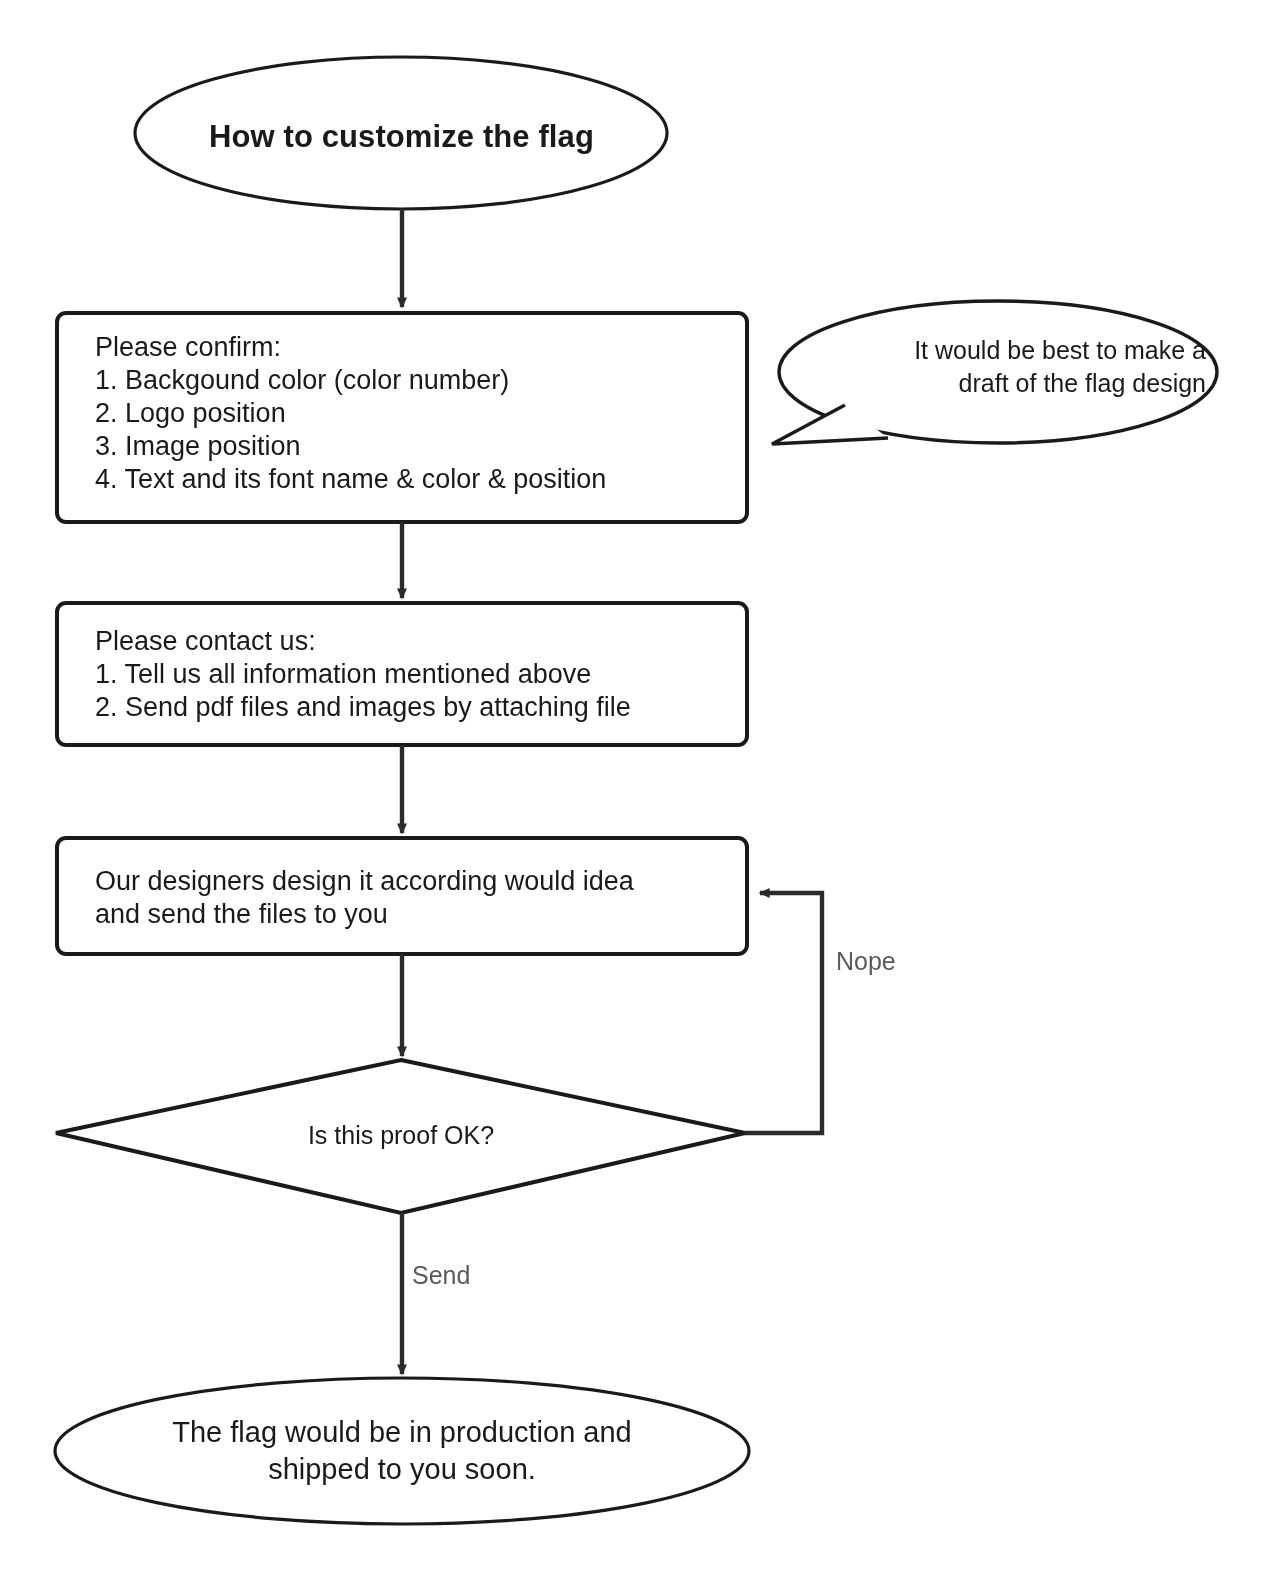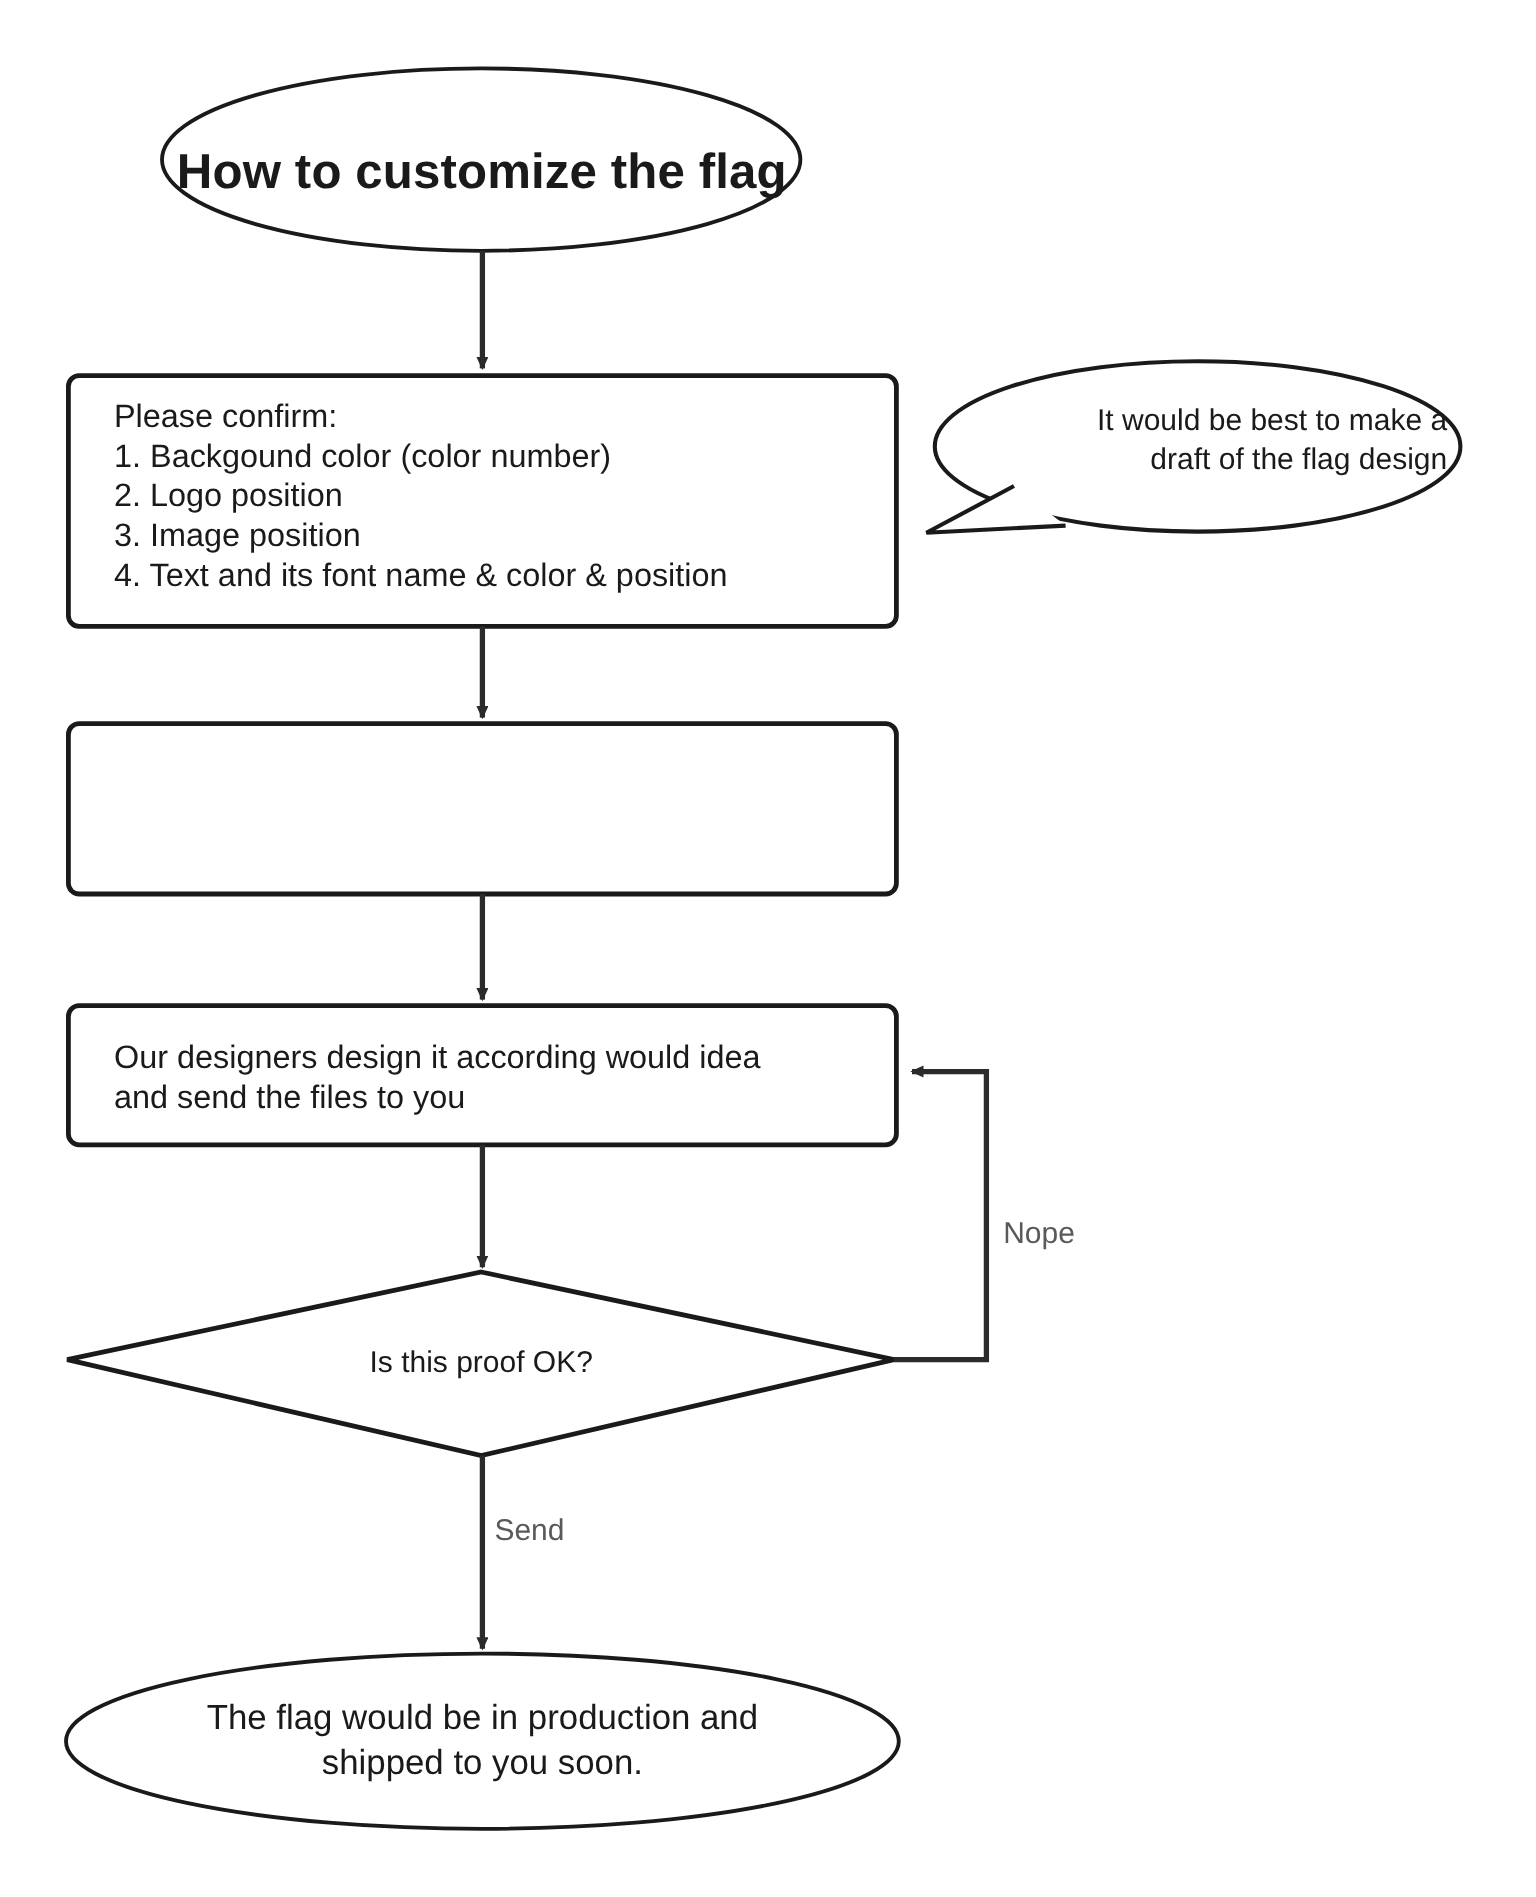--- a/index.html
+++ b/index.html
@@ -26,21 +26,21 @@
   }
   .node-text {
     position: absolute;
     color: #1a1a1a;
     font-family: "Liberation Sans", sans-serif;
     line-height: 1.22;
     white-space: pre;
     pointer-events: none;
   }
   .start-label {
-    font-size: 41px;
+    font-size: 31px;
     font-weight: bold;
     text-align: center;
     letter-spacing: 0.1px;
   }
   .box-label {
     font-size: 27px;
     text-align: left;
     margin-left: 16px;
   }
   .diamond-label {
@@ -106,29 +106,32 @@
   </svg>
 
   <div class="node-text start-label" style="left:135px; top:118px; width:533px;">How to customize the flag</div>
 
   <div class="node-text box-label" style="left:79px; top:331px; width:660px;"><span>Please confirm:</span>
 <span>1. Backgound color (color number)</span>
 <span>2. Logo position</span>
 <span>3. Image position</span>
 <span>4. Text and its font name &amp; color &amp; position</span></div>
 
+  <div class="node-text box-label" style="left:79px; top:625px; width:660px;"><span>Please contact us:</span>
+<span>1. Tell us all information mentioned above</span>
+<span>2. Send pdf files and images by attaching file</span></div>
 
   <div class="node-text box-label" style="left:79px; top:865px; width:660px;"><span>Our designers design it according would idea</span>
 <span>and send the files to you</span></div>
 
   <div class="node-text end-label" style="left:55px; top:1414px; width:694px;"><span>The flag would be in production and</span>
 <span>shipped to you soon.</span></div>
 
   <div class="node-text diamond-label" style="left:151px; top:1120px; width:500px;">Is this proof OK?</div>
 
   <div class="node-text bubble-label" style="left:790px; top:334px; width:416px;"><span>It would be best to make a</span>
 <span>draft of the flag design</span></div>
 
-  <div class="edge-label" style="left:836px; top:1014px;text-align:right;">Nope</div>
+  <div class="edge-label" style="left:836px; top:947px;text-align:right;">Nope</div>
 
   <div class="edge-label" style="left:412px; top:1261px;">Send</div>
 
 </div>
 
 </body></html>

